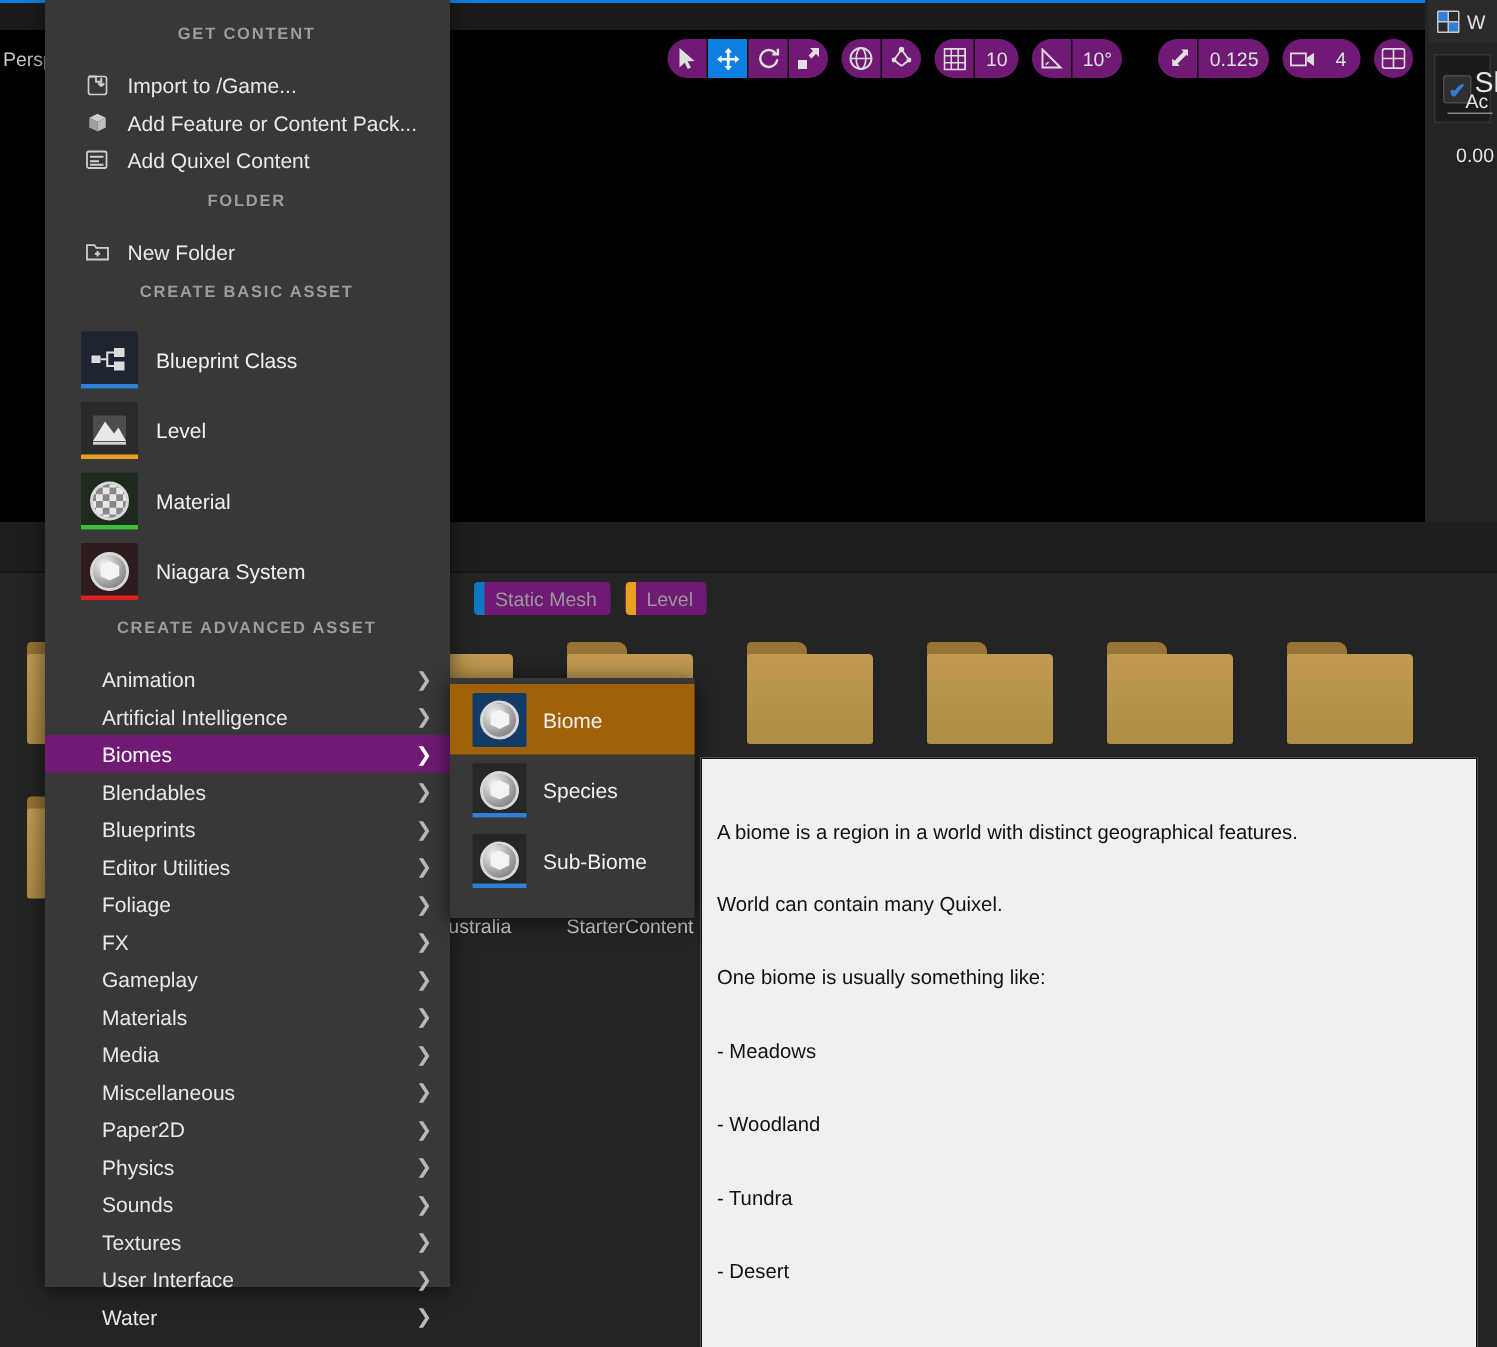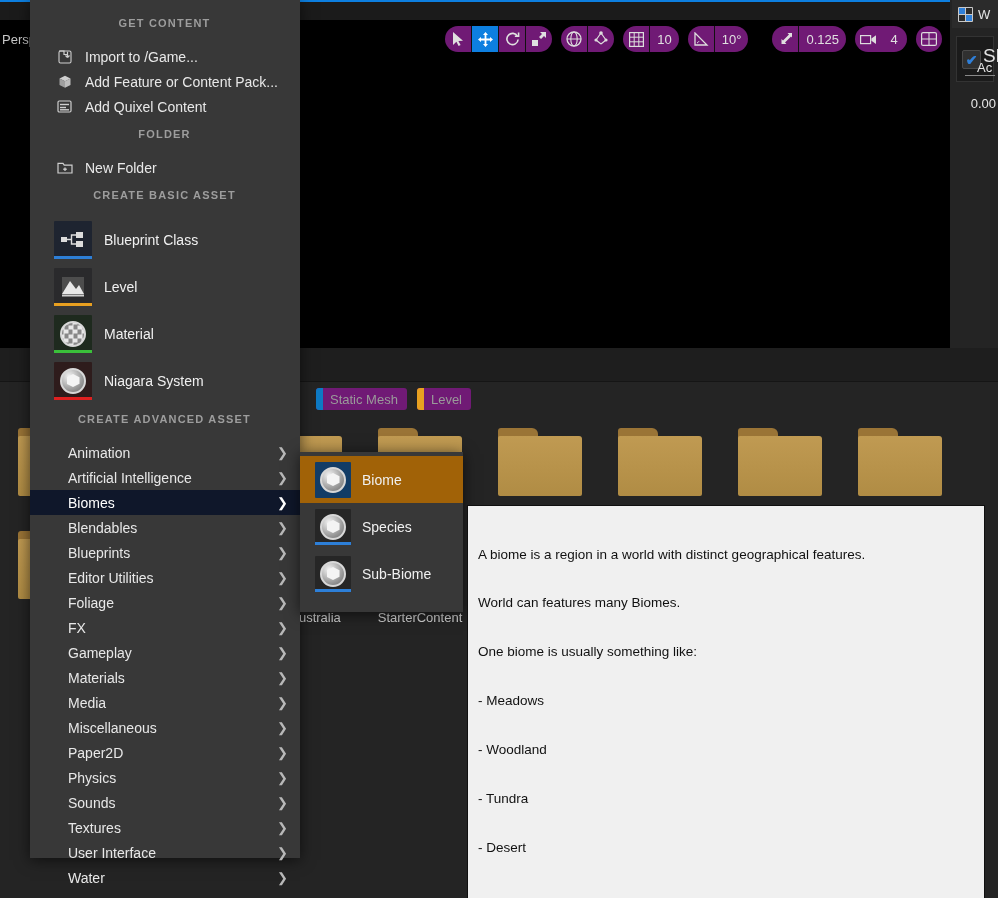--- a/index.html
+++ b/index.html
@@ -175,21 +175,21 @@
     width: 38px; height: 38px; position: relative; border-radius: 1px; flex: 0 0 38px;
     display: flex; align-items: center; justify-content: center;
   }
   .asset-ico .bar {
     position: absolute; left: 0; bottom: 0; width: 100%; height: 3px;
   }
   .ctx-sub {
     display: flex; align-items: center; justify-content: space-between;
     height: 25px; padding: 0 12px 0 38px; color: #e8e8e8; font-size: 14px;
   }
-  .ctx-sub.sel { background: #0f172a; color: #fff; gap: 32px; }
+  .ctx-sub.sel { background: #701a75; color: #fff; gap: 32px; }
   .ctx-sub .arrow { color: #b8b8b8; font-size: 13px; }
   .ctx-sub.sel .arrow { color: #fff; }
 
   
   .submenu {
     position: absolute; left: 300px; top: 452px; width: 163px; height: 160px;
     background: #383838; box-shadow: 0 2px 14px rgba(0,0,0,.6); z-index: 50;
     padding: 4px 0;
   }
   .sub-item {
@@ -694,21 +694,21 @@
             <span class="cube-g"></span>
           </span>
         <span class="bar" style="background:#2d7fd8"></span>
       </span>
       <span>Sub-Biome</span>
     </div>
   </div>
 
   <div class="tooltip">
     <div class="tt-line">A biome is a region in a world with distinct geographical features.</div>
-    <div class="tt-line">World can features many Biomes.</div>
+    <div class="tt-line">World can contain many Quixel.</div>
     <div class="tt-line">One biome is usually something like:</div>
     <div class="tt-line">- Meadows</div>
     <div class="tt-line">- Woodland</div>
     <div class="tt-line">- Tundra</div>
     <div class="tt-line">- Desert</div>
     <div class="tt-blank"></div>
     
     
   </div>
 

